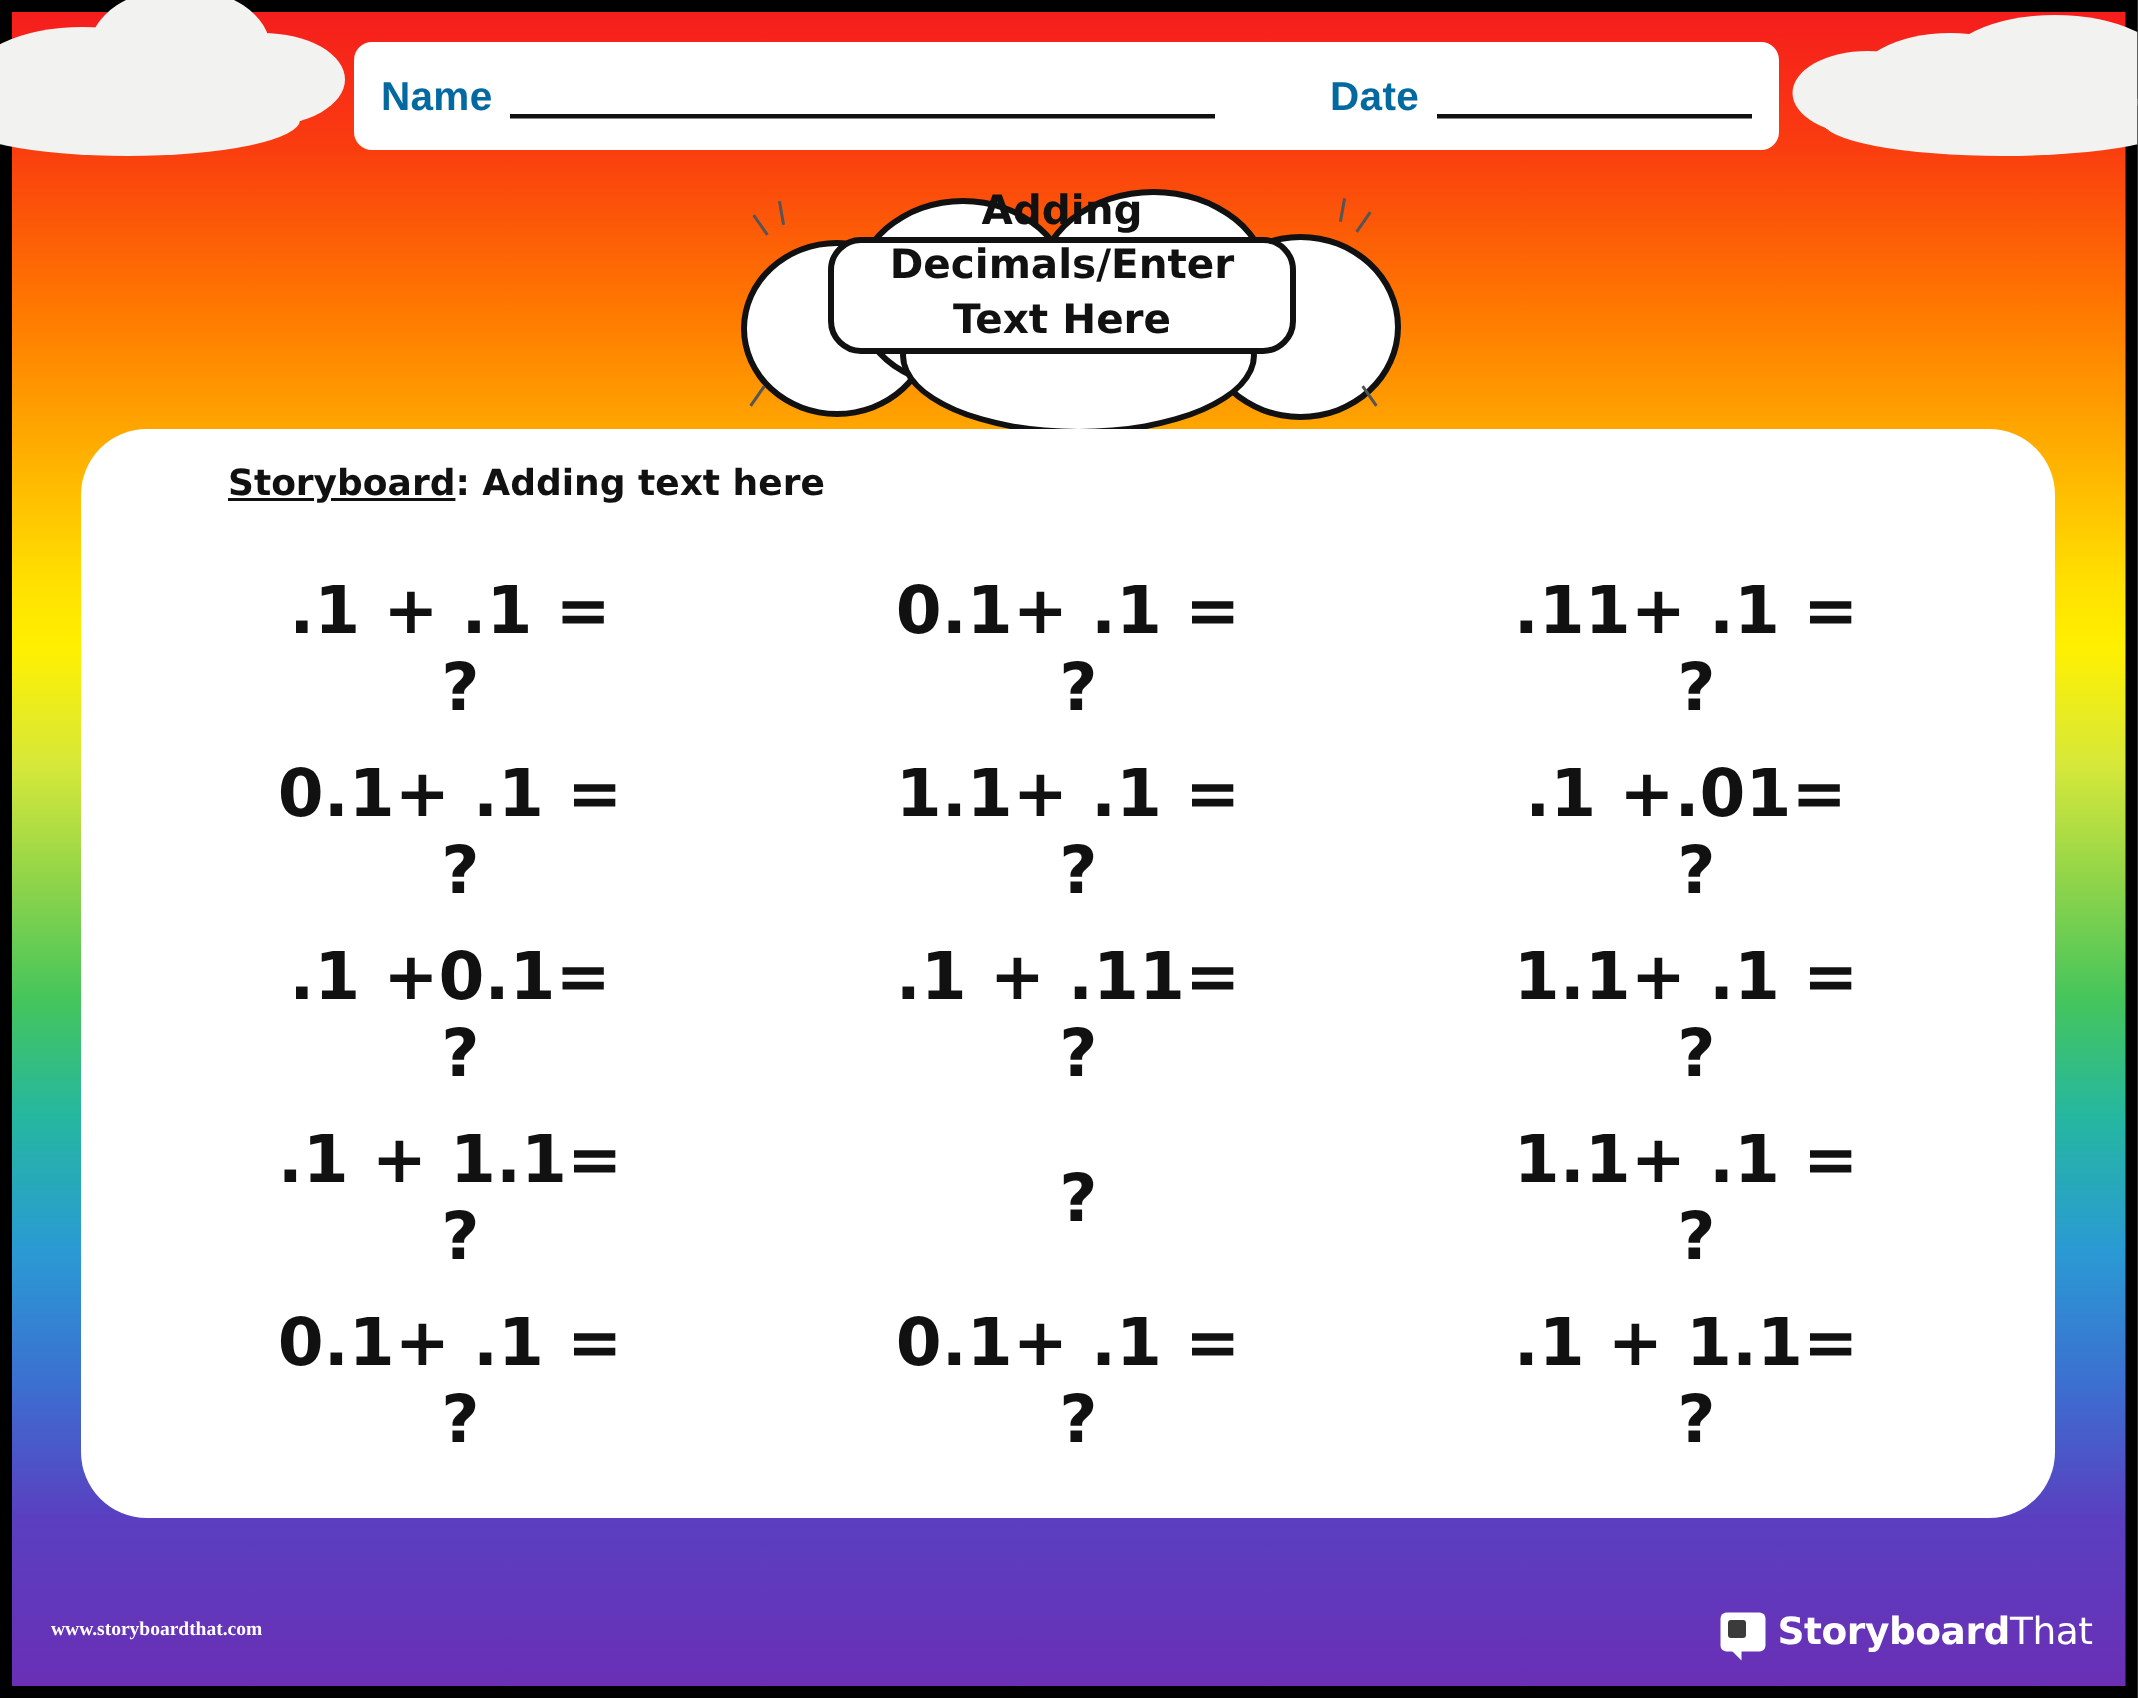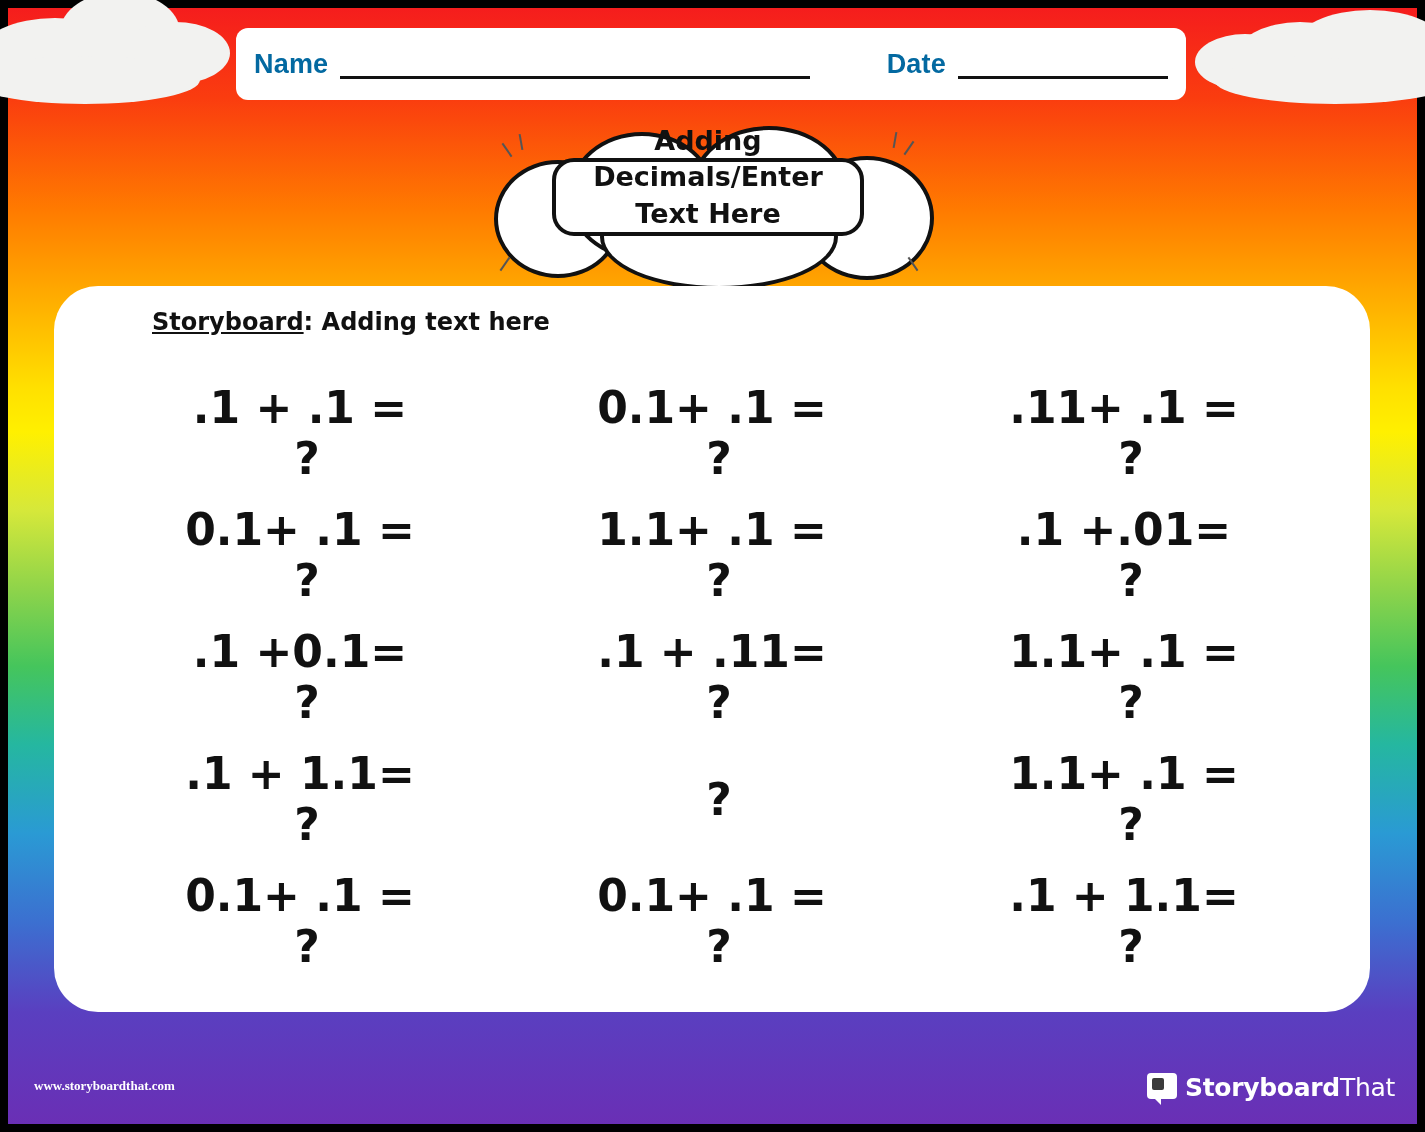--- a/index.html
+++ b/index.html
@@ -198,20 +198,21 @@
     font-size: 13px;
     font-weight: 700;
     color: #ffffff;
     font-family: Liberation Serif, serif;
   }
   .brand {
     position: absolute;
     right: 30px;
     bottom: 30px;
     display: flex;
+    align-items: center;
     gap: 8px;
   }
   .brand-icon {
     width: 30px;
     height: 26px;
     background: #ffffff;
     border-radius: 4px;
     position: relative;
   }
   .brand-icon:after {

